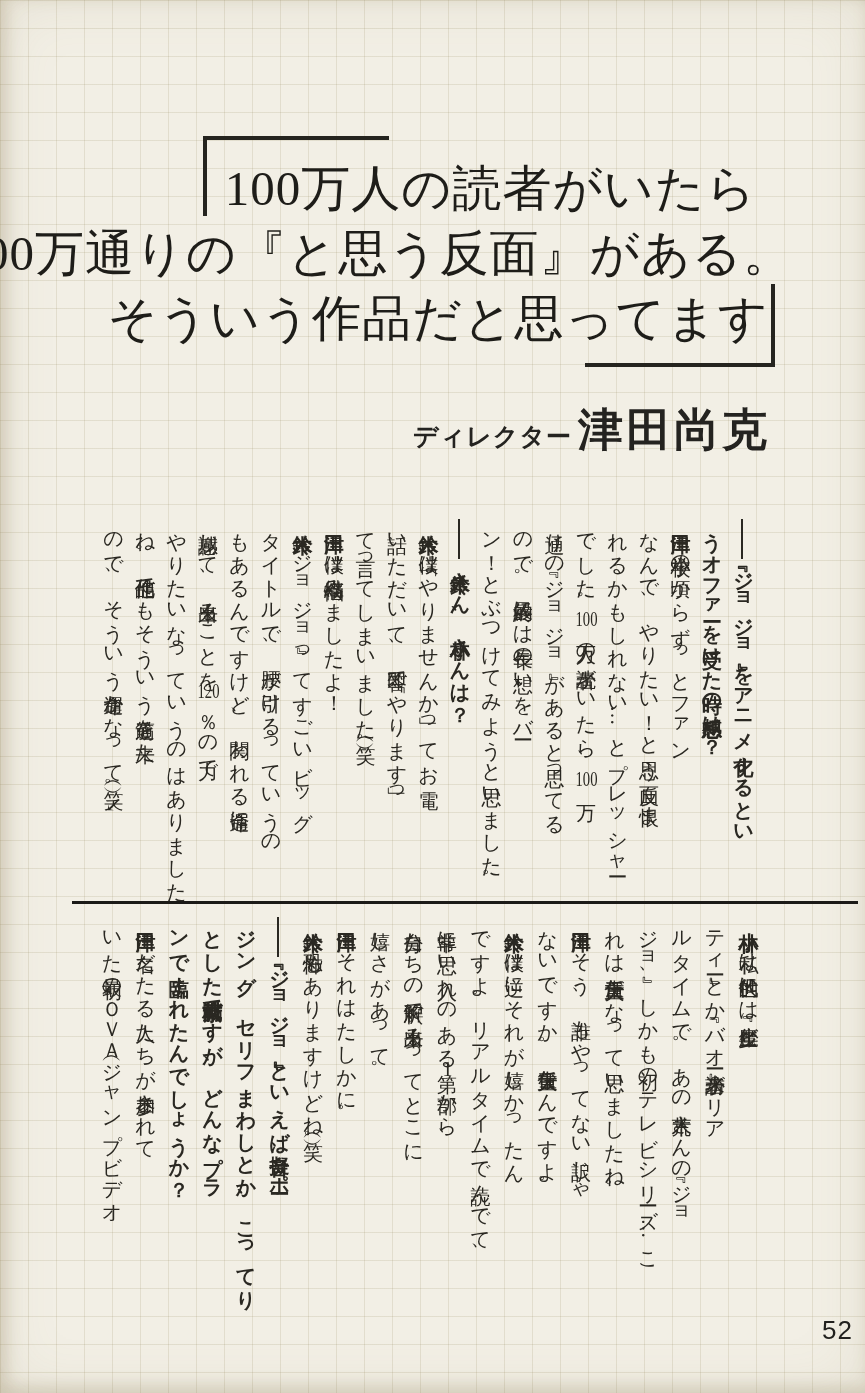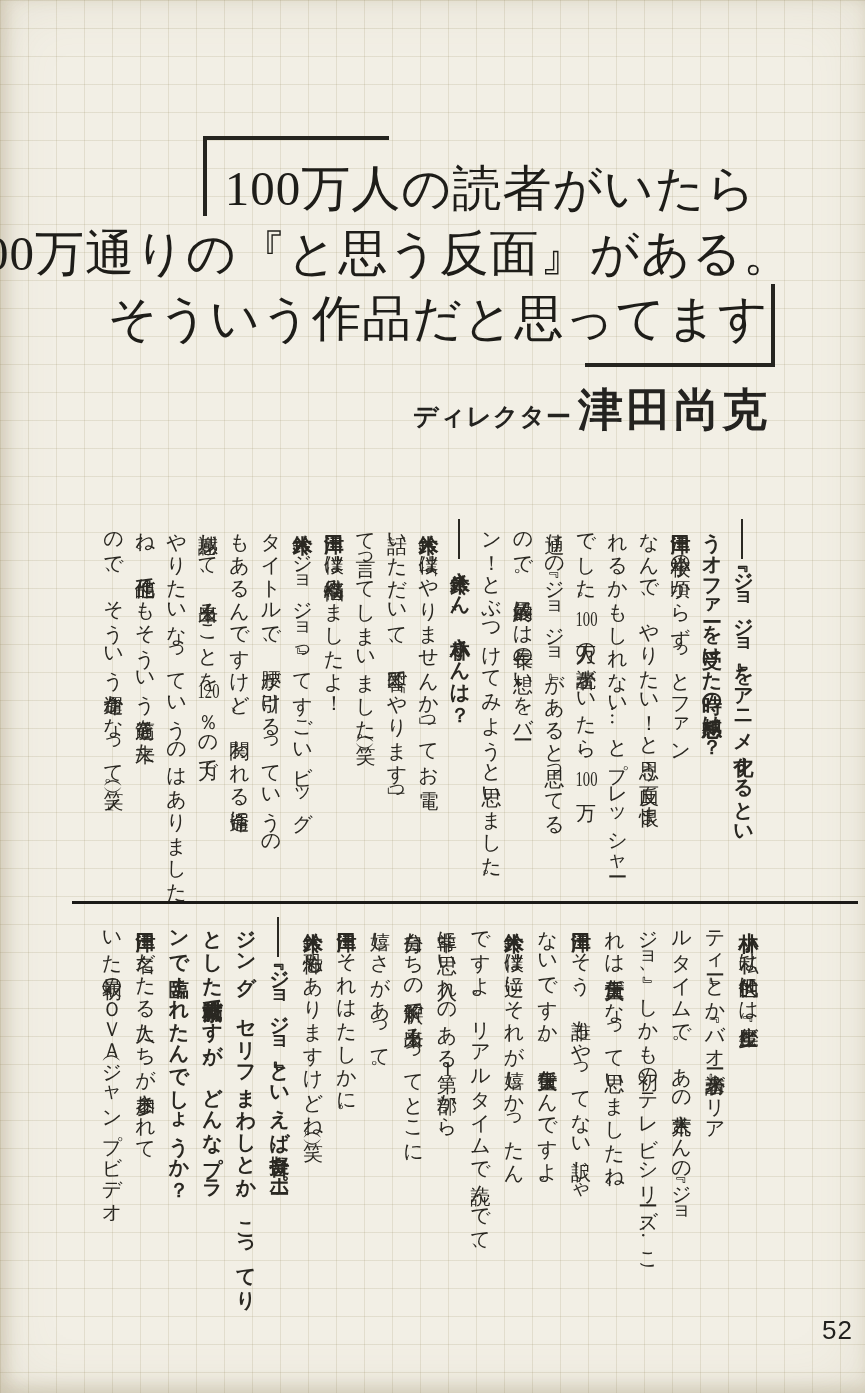--- a/index.html
+++ b/index.html
@@ -29,21 +29,21 @@
     font-weight:400;color:#1e1d19;font-size:49px;line-height:65px;
     letter-spacing:1px;white-space:nowrap;
   }
   .headline .hl1{margin-right:36px;}
   .headline .hl3{margin-right:24px;}
   .byline{
     position:absolute;top:380px;right:95px;display:flex;align-items:baseline;gap:6px;
     font-family:"Liberation Sans","DejaVu Sans",sans-serif;color:#242320;
   }
   .byline .role{font-size:25px;font-weight:700;letter-spacing:1px;}
-  .byline .name{font-size:45px;font-weight:700;letter-spacing:3px;}
+  .byline .name{font-size:45px;font-weight:700;letter-spacing:3px;margin-top:20px;}
   
   .article{
     position:absolute;writing-mode:vertical-rl;text-orientation:mixed;
     color:#2a2822;
   }
   .article .col{font-size:20px;line-height:31.5px;letter-spacing:0.5px;}
   .article.lower .col{line-height:33.5px;}
   .article .col.q{
     font-family:"Liberation Sans","DejaVu Sans",sans-serif;
     font-weight:700;letter-spacing:0;

